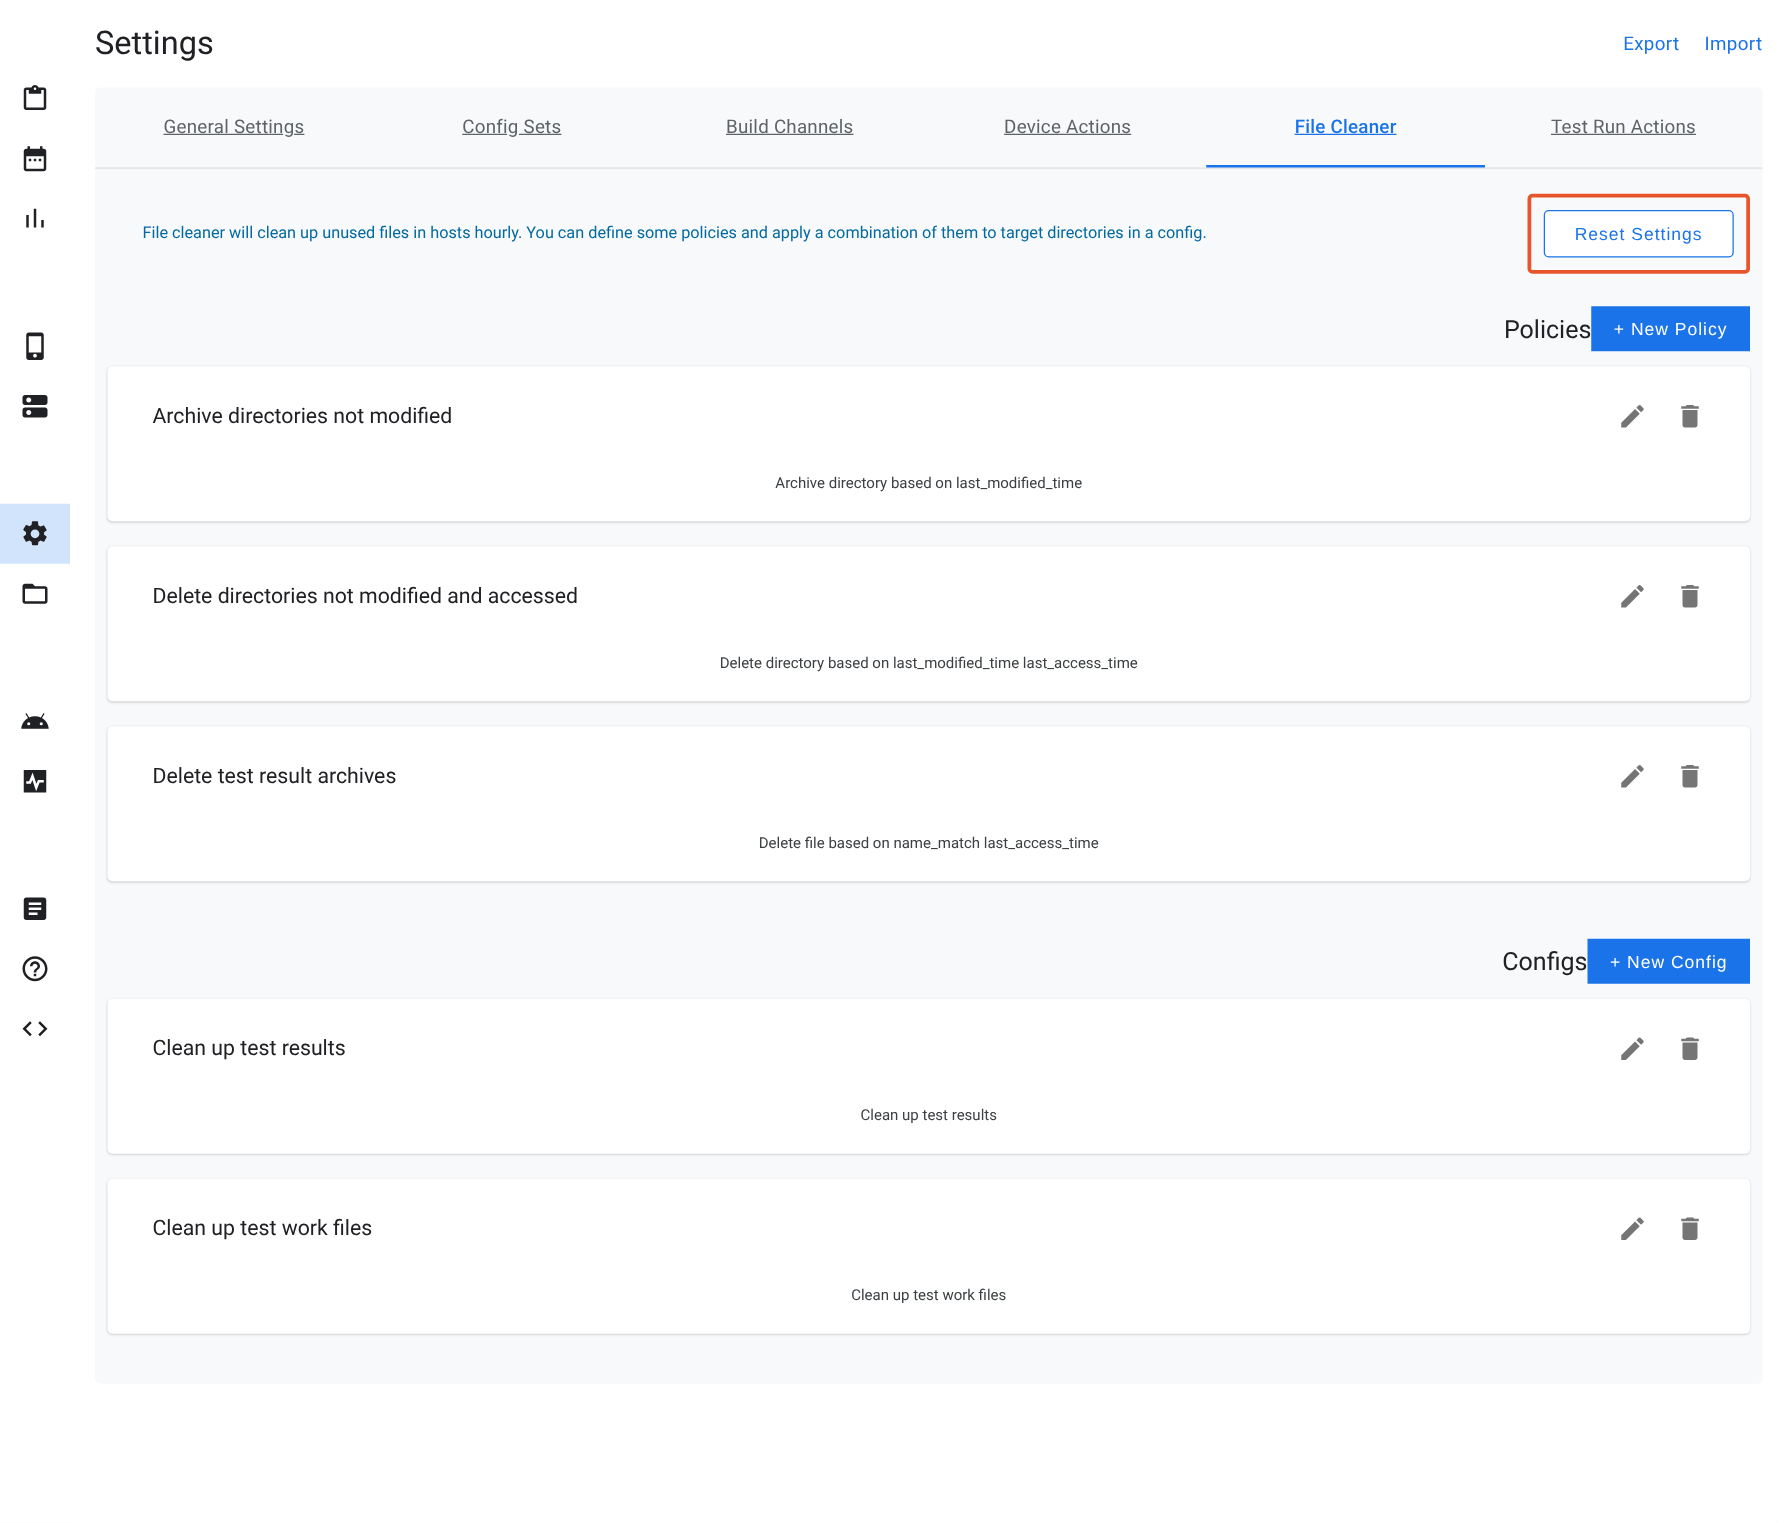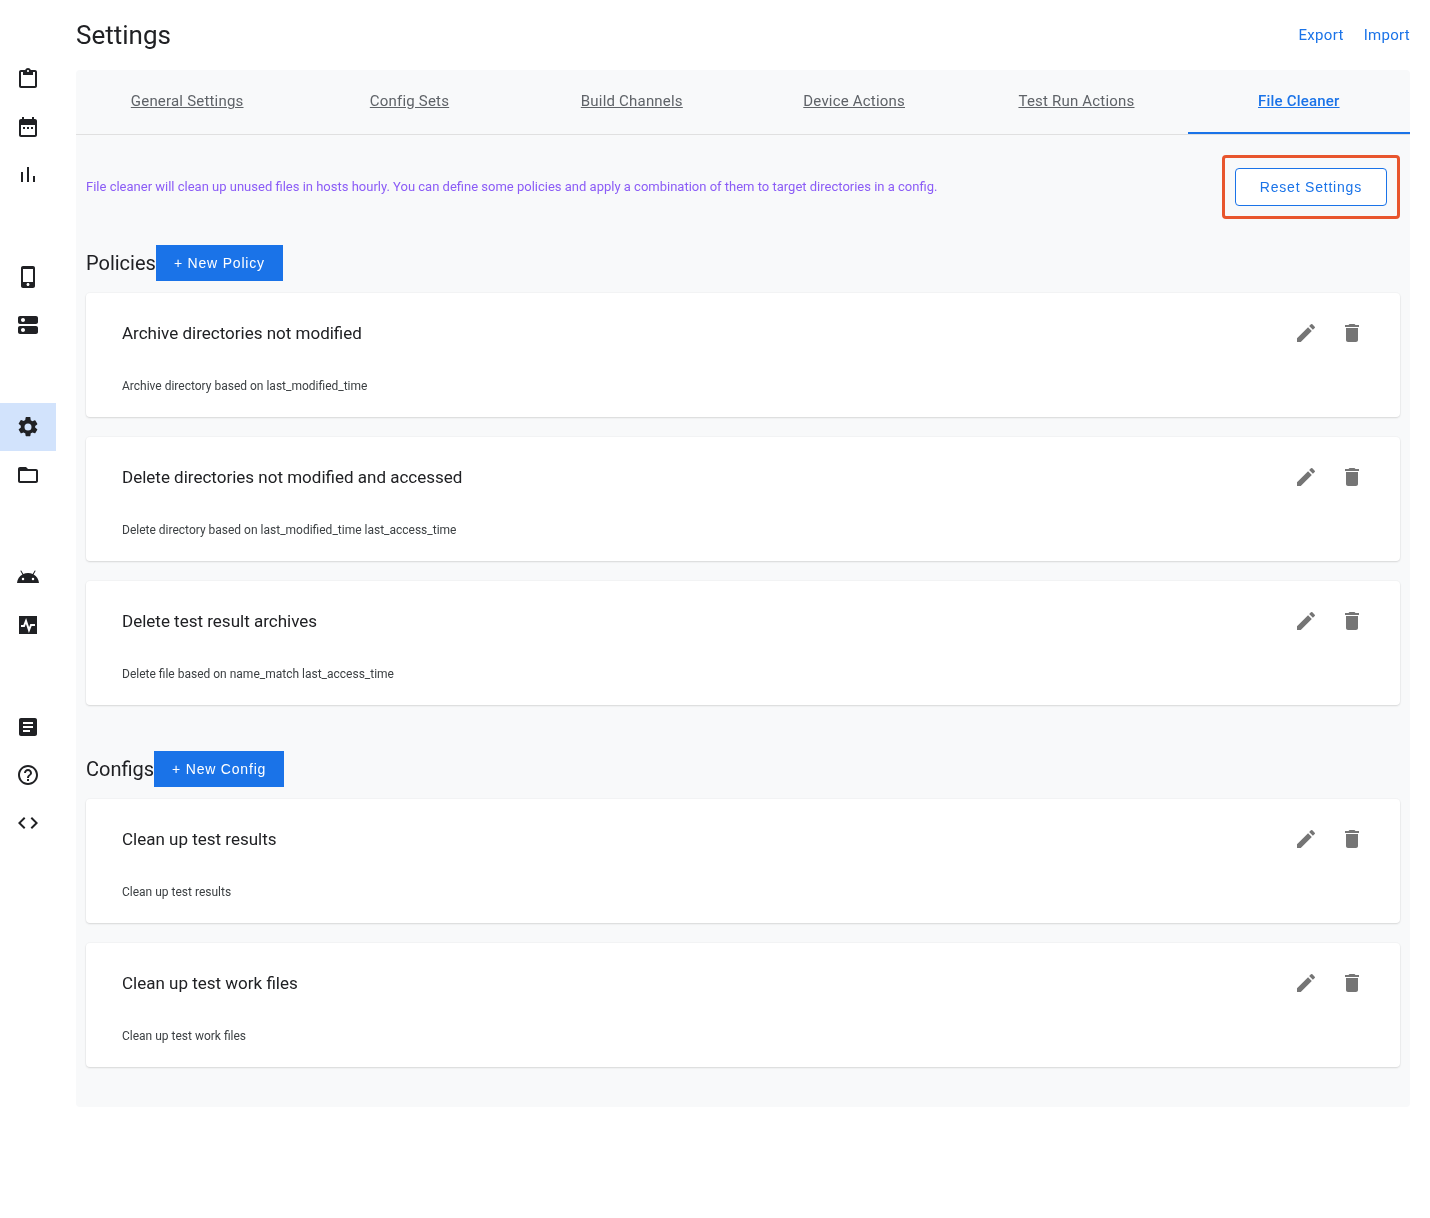--- a/index.html
+++ b/index.html
@@ -82,44 +82,45 @@
       font-weight: 500;
     }
     .desc-row {
       display: flex;
       align-items: center;
       justify-content: space-between;
       padding: 20px 10px 0 10px;
     }
     .desc-text {
       font-size: 13px;
-      color: #8b5cf6;
+      color: #0369a1;
       line-height: 1.4;
       flex: 1;
+      margin-left: 28px;
     }
     .highlight-box {
       border: 3px solid #e8552d;
       border-radius: 4px;
       padding: 10px;
       margin-left: 20px;
     }
     .reset-btn {
       border: 1px solid #1a73e8;
       background: #fff;
       color: #1a73e8;
       font-size: 14px;
       letter-spacing: 0.8px;
       padding: 10px 24px;
       border-radius: 4px;
       cursor: pointer;
     }
     .section-head {
       display: flex;
       align-items: center;
-      justify-content: flex-start;
+      justify-content: flex-end;
       padding: 26px 10px 12px 10px;
     }
     .section-title {
       font-size: 20px;
       font-weight: 400;
       color: #202124;
     }
     .primary-btn {
       background: #1a73e8;
       color: #fff;
@@ -129,20 +130,21 @@
       padding: 10px 18px;
       border-radius: 0;
       cursor: pointer;
     }
     .card {
       background: #fff;
       border-radius: 4px;
       margin: 0 10px 20px 10px;
       box-shadow: 0 1px 2px rgba(0,0,0,0.12), 0 0 0 1px rgba(0,0,0,0.02);
       padding: 28px 36px 24px 36px;
+      text-align: center;
     }
     .card-head {
       display: flex;
       align-items: center;
       justify-content: space-between;
     }
     .card-title {
       font-size: 17px;
       color: #202124;
     }
@@ -295,22 +297,22 @@
     </div>
   </div>
 
   <div class="panel">
 
     <div class="tabs">
       <div class="tab">General Settings</div>
       <div class="tab">Config Sets</div>
       <div class="tab">Build Channels</div>
       <div class="tab">Device Actions</div>
+      <div class="tab active">File Cleaner</div>
       <div class="tab">Test Run Actions</div>
-      <div class="tab active">File Cleaner</div>
     </div>
 
     <div class="desc-row">
       <div class="desc-text">File cleaner will clean up unused files in hosts hourly. You can define some policies and apply a combination of them to target directories in a config.</div>
       <div class="highlight-box">
         <button class="reset-btn">Reset Settings</button>
       </div>
     </div>
 
     <div class="section-head">

